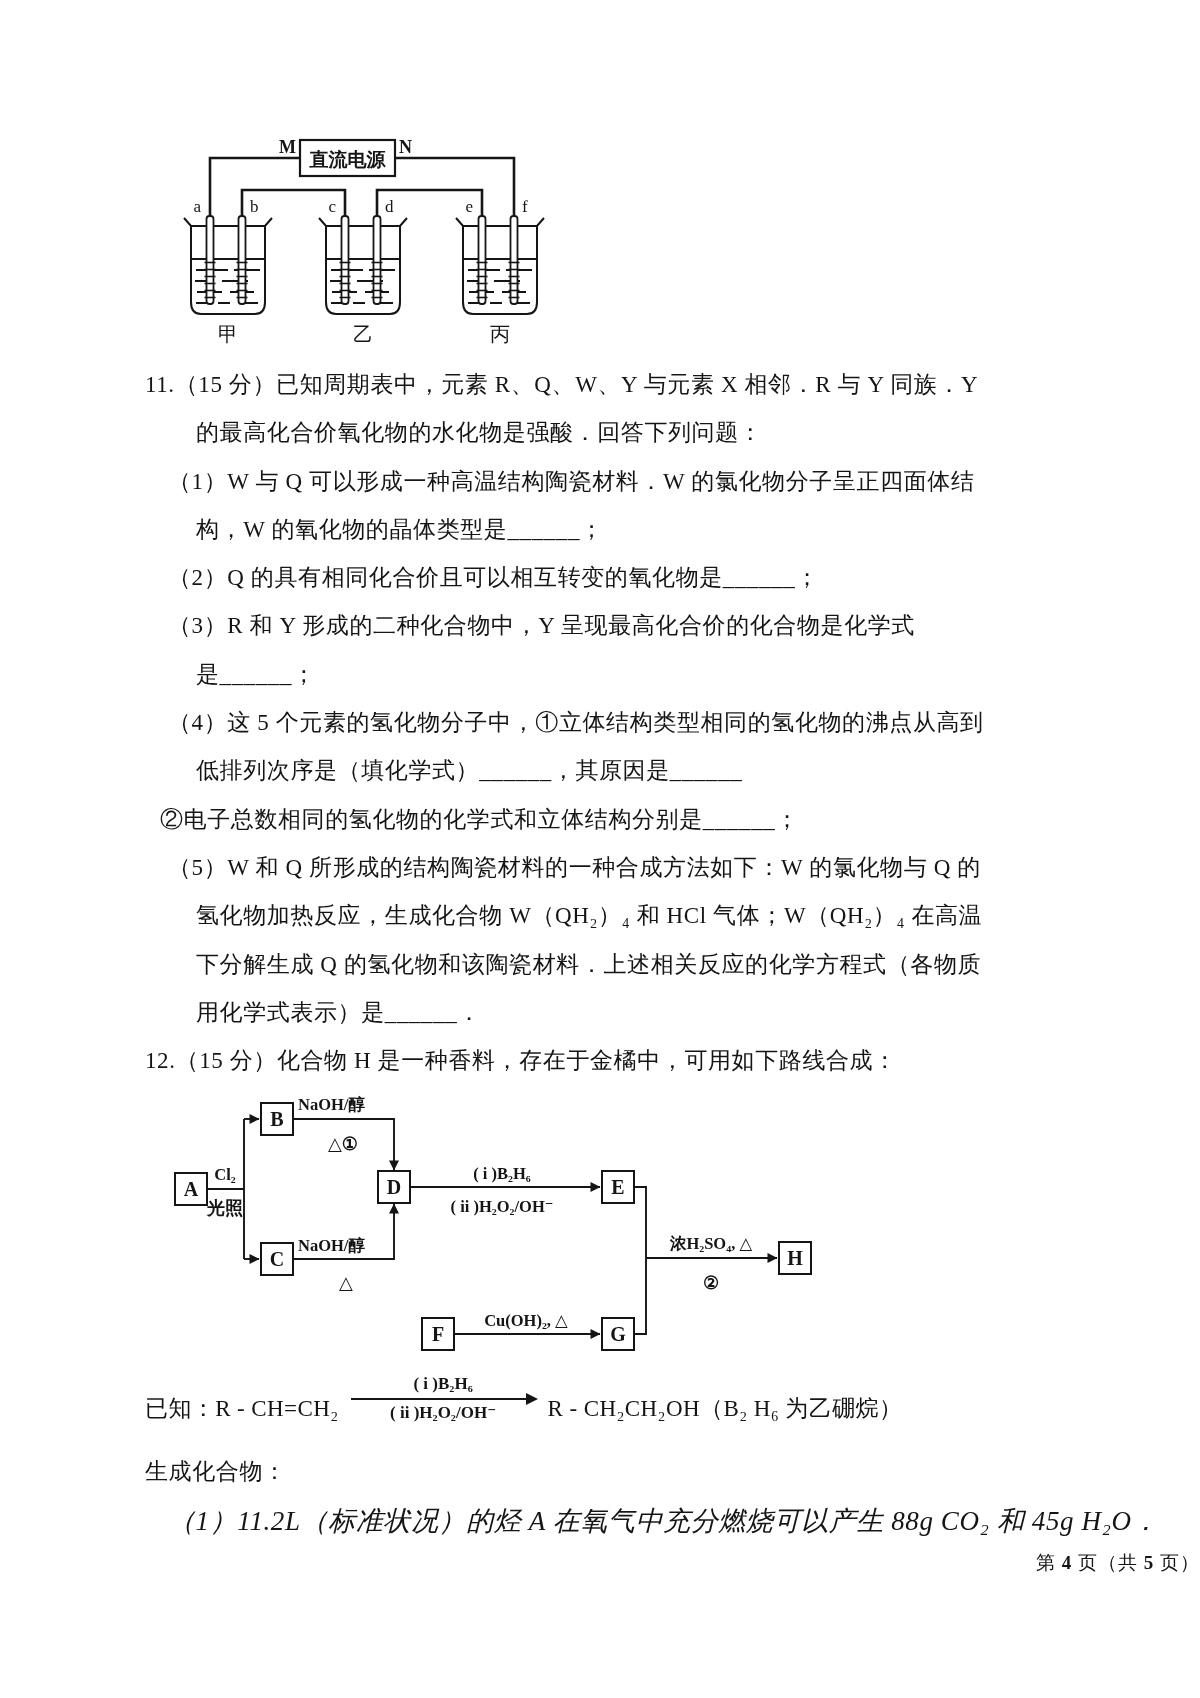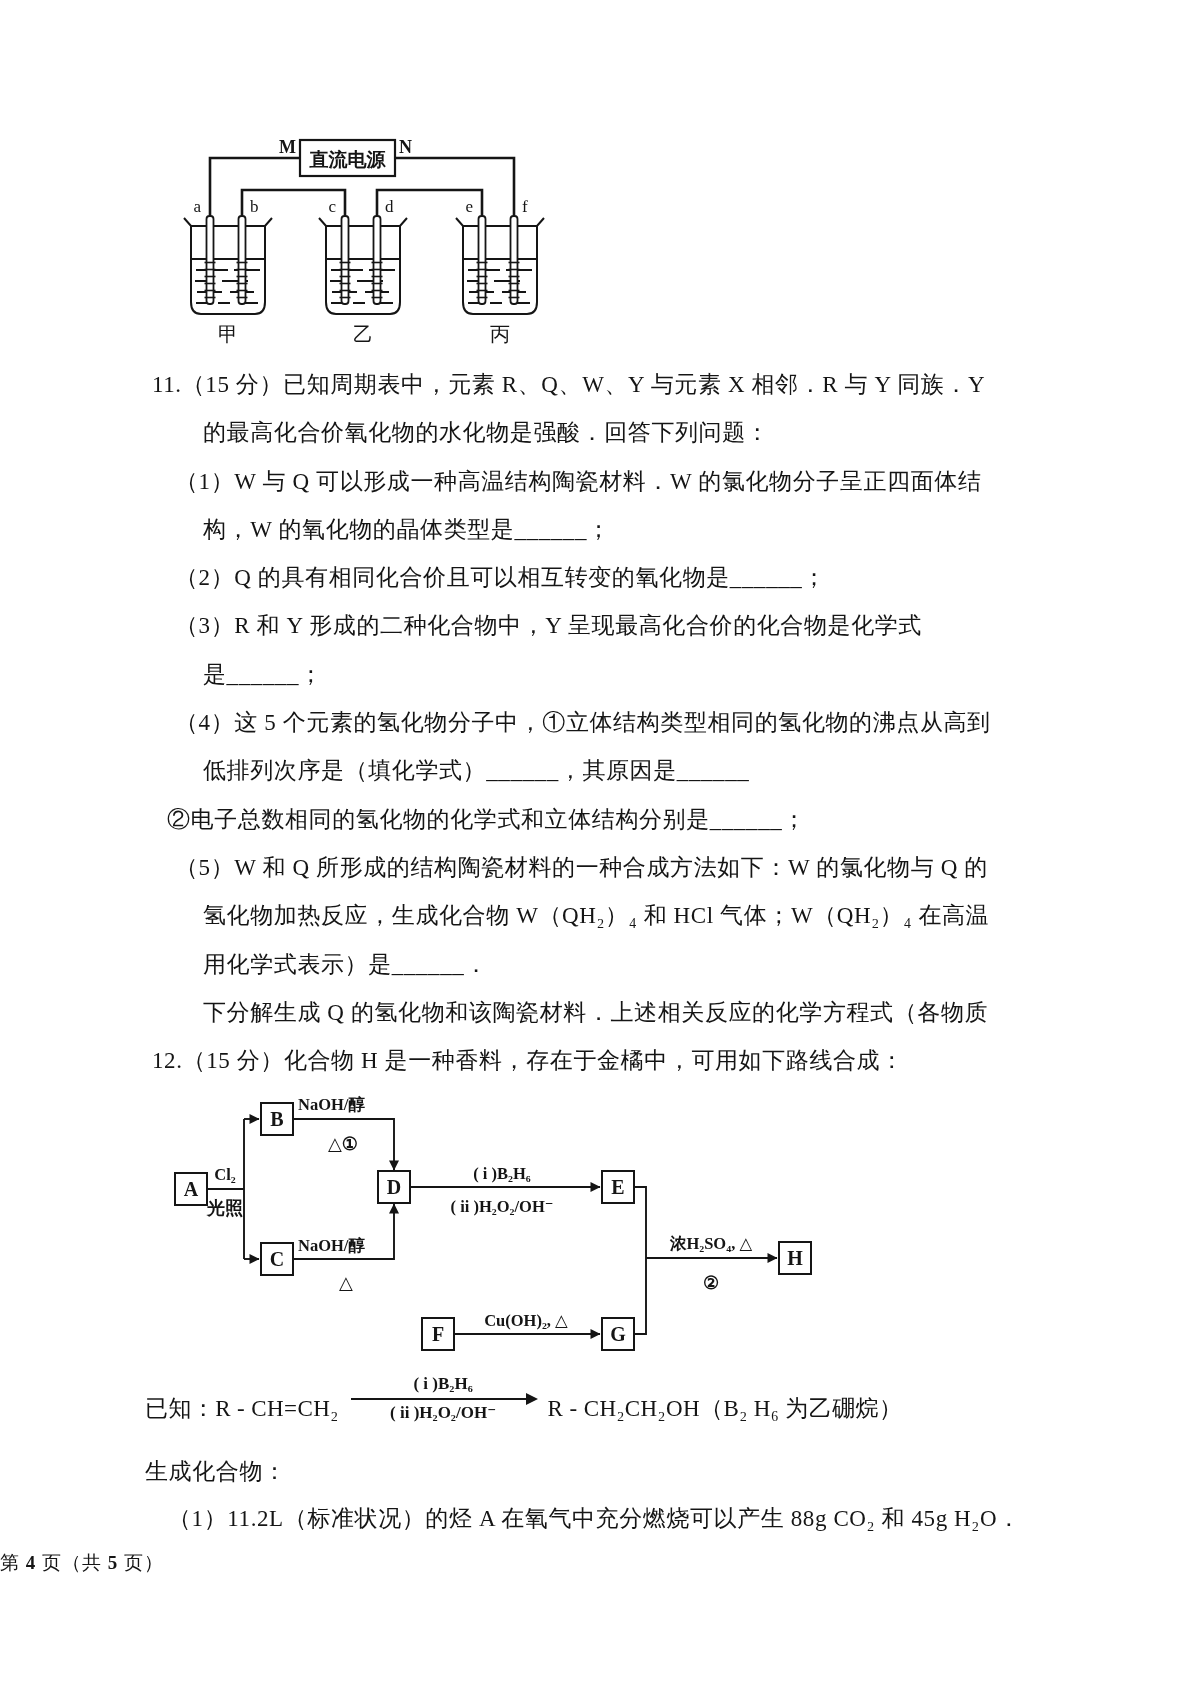--- a/index.html
+++ b/index.html
@@ -1,34 +1,34 @@
 <!DOCTYPE html>
 <html><head>
 <meta charset="utf-8">
 <style>
   html,body{margin:0;padding:0;background:#fff;}
   body{position:relative;width:1200px;height:1698px;overflow:hidden;
        font-family:"Liberation Serif","DejaVu Serif",serif;color:#151515;}
   .abs{position:absolute;}
   .textblock{position:absolute;left:145px;top:361px;width:935px;}
-  .line{height:48.3px;line-height:48.3px;font-size:23px;letter-spacing:0.6px;white-space:nowrap;margin-left:7px;}
+  .line{height:48.3px;line-height:48.3px;font-size:23px;letter-spacing:0.6px;white-space:nowrap;}
   .cont{padding-left:51px;font-family:Liberation Serif, serif;}
   .sub{padding-left:23px;}
   .circ{padding-left:15px;}
   .known-row{position:absolute;left:145px;top:1374px;display:flex;align-items:flex-end;gap:8px;
              font-size:23px;letter-spacing:0.4px;}
   .known-text{line-height:1.25;}
   .astack{display:flex;flex-direction:column;align-items:center;padding:0 4px;}
   .alabel{font-size:17px;font-weight:bold;line-height:1.2;letter-spacing:0;}
   .arrowline{position:relative;width:185px;height:2px;background:#151515;margin:4px 0 3px;}
   .arrowline::after{content:'';position:absolute;right:-2px;top:-5px;width:0;height:0;
       border-top:6px solid transparent;border-bottom:6px solid transparent;border-left:12px solid #151515;}
   .prompt-line{position:absolute;left:145px;top:1456px;font-size:23px;letter-spacing:0.6px;}
-  .sub1-line{position:absolute;left:168px;top:1503px;font-size:23px;letter-spacing:0.6px;white-space:nowrap;}
-  .footer{position:absolute;left:0;top:1550px;width:100%;text-align:left;font-size:19px;letter-spacing:1px;}
+  .sub1-line{position:absolute;left:168px;top:1503px;font-size:27px;letter-spacing:0.6px;white-space:nowrap;font-style:italic;}
+  .footer{position:absolute;left:0;top:1550px;width:100%;text-align:right;font-size:19px;letter-spacing:1px;}
   .footer .bold{font-weight:bold;}
   svg text{font-family:"Liberation Serif","DejaVu Serif",serif;fill:#151515;}
   svg .wire{stroke:#151515;stroke-width:2.6;fill:none;stroke-linecap:square;}
   svg .thin{stroke:#151515;stroke-width:2;fill:none;}
   svg .box{fill:#fff;stroke:#151515;stroke-width:2.2;}
   svg .rbox{fill:#fff;stroke:#151515;stroke-width:2;}
   svg .flow{stroke:#151515;stroke-width:1.9;fill:none;}
   svg .lbl{font-size:16.5px;font-weight:bold;}
   svg .lblcn{font-size:18px;font-weight:bold;}
   svg .node{font-size:20px;font-weight:bold;text-anchor:middle;}
@@ -102,22 +102,22 @@
   <div class="line sub">（1）W 与 Q 可以形成一种高温结构陶瓷材料．W 的氯化物分子呈正四面体结</div>
   <div class="line cont">构，W 的氧化物的晶体类型是______；</div>
   <div class="line sub">（2）Q 的具有相同化合价且可以相互转变的氧化物是______；</div>
   <div class="line sub">（3）R 和 Y 形成的二种化合物中，Y 呈现最高化合价的化合物是化学式</div>
   <div class="line cont">是______；</div>
   <div class="line sub">（4）这 5 个元素的氢化物分子中，①立体结构类型相同的氢化物的沸点从高到</div>
   <div class="line cont">低排列次序是（填化学式）______，其原因是______</div>
   <div class="line circ">②电子总数相同的氢化物的化学式和立体结构分别是______；</div>
   <div class="line sub">（5）W 和 Q 所形成的结构陶瓷材料的一种合成方法如下：W 的氯化物与 Q 的</div>
   <div class="line cont">氢化物加热反应，生成化合物 W（QH₂）₄ 和 HCl 气体；W（QH₂）₄ 在高温</div>
+  <div class="line cont">下分解生成 Q 的氢化物和该陶瓷材料．上述相关反应的化学方程式（各物质</div>
   <div class="line cont">用化学式表示）是______．</div>
-  <div class="line cont">下分解生成 Q 的氢化物和该陶瓷材料．上述相关反应的化学方程式（各物质</div>
   <div class="line">12.（15 分）化合物 H 是一种香料，存在于金橘中，可用如下路线合成：</div>
 </div>
 
 <svg class="abs" style="left:162px;top:1080px" width="665" height="295" viewBox="0 0 665 295">
   <defs>
     <marker id="arr" viewBox="0 0 10 10" refX="9.5" refY="5" markerWidth="12" markerHeight="10" markerUnits="userSpaceOnUse" orient="auto-start-reverse">
       <path d="M0 0 L10 5 L0 10 Z" fill="#151515"></path>
     </marker>
   </defs>
 

